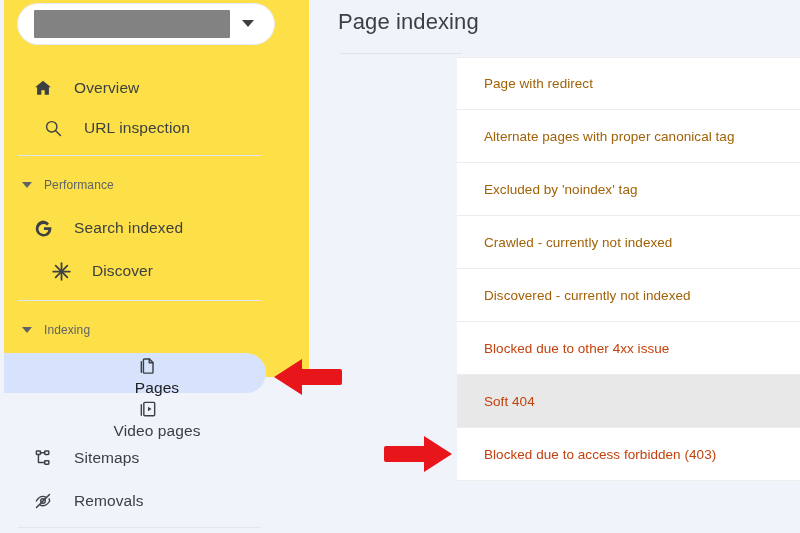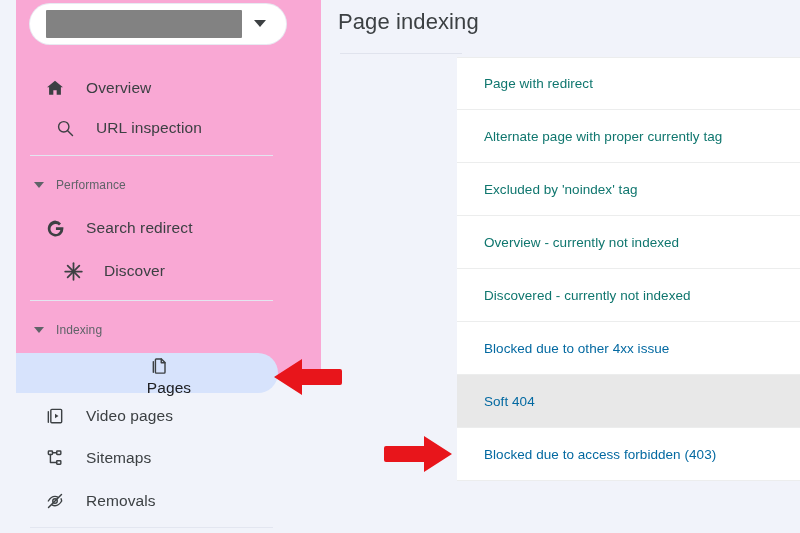--- a/index.html
+++ b/index.html
@@ -13,23 +13,23 @@
   }
   #app {
     position: relative;
     width: 800px; height: 533px;
     background: #f1f3fa;
   }
 
   
   #sidebar {
     position: absolute;
-    left: 16px; top: 0;
+    left: 4px; top: 0;
     width: 305px; height: 377px;
-    background: #f9a8d4;
+    background: #fde047;
   }
 
   
   #property-selector {
     position: absolute;
     left: 14px; top: 4px;
     width: 256px; height: 40px;
     background: #ffffff;
     border-radius: 20px;
     box-shadow: 0 0 0 1px #e8eaf2;
@@ -142,25 +142,25 @@
     display: flex;
     align-items: center;
     padding-left: 27px;
     background: #ffffff;
     cursor: pointer;
   }
   .table-row:first-child { border-top: 1px solid #eceded; }
   .table-row.highlight { background: #e8e8e8; text-align: center; }
   .row-label {
     font-size: 13.5px;
-    color: #0f766e;
+    color: #a16207;
     letter-spacing: 0.05px;
     white-space: nowrap;
   }
-  .table-row.dim .row-label { color: #0369a1; }
+  .table-row.dim .row-label { color: #c2410c; }
 
   
   .arrow { position: absolute; }
   #arrow-pages { left: 272px; top: 355px; }
   #arrow-soft404 { left: 368px; top: 432px; }
 </style>
 </head>
 <body>
 
 <div id="app">
@@ -193,21 +193,21 @@
         <div class="nav-section" style="top: 174px;">
           <span class="sect-caret"></span>
           <span class="sect-label">Performance</span>
         </div>
         <div class="nav-item" style="top: 208px;">
           <span class="nav-icon">
             <svg width="21" height="21" viewBox="0 0 24 24">
               <path fill="#3c4043" d="M12.2 3a9 9 0 1 0 6.2 15.5A8.7 8.7 0 0 0 21 12.2v-1.6h-8.5v3.1h5.1a5.7 5.7 0 1 1-1.6-5.2l2.3-2.3A8.9 8.9 0 0 0 12.2 3z"></path>
             </svg>
           </span>
-          <span class="nav-label">Search redirect</span>
+          <span class="nav-label">Search indexed</span>
         </div>
         <div class="nav-item" style="top: 251px; padding-left: 44px;">
           <span class="nav-icon">
             <svg width="21" height="21" viewBox="0 0 24 24" stroke="#3c4043" stroke-width="2" stroke-linecap="round">
               <line x1="12" y1="2.5" x2="12" y2="21.5"></line>
               <line x1="2.5" y1="12" x2="21.5" y2="12"></line>
               <line x1="5.3" y1="5.3" x2="18.7" y2="18.7"></line>
               <line x1="18.7" y1="5.3" x2="5.3" y2="18.7"></line>
             </svg>
           </span>
@@ -220,21 +220,21 @@
         <div class="nav-item active" style="top: 353px;">
           <span class="nav-icon">
             <svg width="20" height="20" viewBox="0 0 24 24" fill="none" stroke="#3c4043" stroke-width="1.7" stroke-linecap="round" stroke-linejoin="round">
               <path d="M7.5 3.5h6.2l4.3 4.3v11.7a1 1 0 0 1-1 1H7.5a1 1 0 0 1-1-1V4.5a1 1 0 0 1 1-1z"></path>
               <path d="M13.5 3.6v4.4h4.4"></path>
               <path d="M4 6.8v12.6"></path>
             </svg>
           </span>
           <span class="nav-label">Pages</span>
         </div>
-        <div class="nav-item" style="top: 396px;">
+        <div class="nav-item" style="top: 396px; flex-direction: column;">
           <span class="nav-icon">
             <svg width="20" height="20" viewBox="0 0 24 24" fill="none" stroke="#3c4043" stroke-width="1.7" stroke-linecap="round" stroke-linejoin="round">
               <rect x="7" y="4" width="13" height="16" rx="1.2"></rect>
               <path d="M12 9.3v5.4l4.2-2.7z" fill="#3c4043" stroke="none"></path>
               <path d="M4 6.8v12.6"></path>
             </svg>
           </span>
           <span class="nav-label">Video pages</span>
         </div>
         <div class="nav-item" style="top: 438px;">
@@ -268,27 +268,27 @@
   </div>
 
   <div id="page-title">Page indexing</div>
   <div id="header-underline"></div>
 
   <div id="table-panel">
       <div class="table-row">
         <span class="row-label">Page with redirect</span>
       </div>
       <div class="table-row">
-        <span class="row-label">Alternate page with proper currently tag</span>
+        <span class="row-label">Alternate pages with proper canonical tag</span>
       </div>
       <div class="table-row">
         <span class="row-label">Excluded by 'noindex' tag</span>
       </div>
       <div class="table-row">
-        <span class="row-label">Overview - currently not indexed</span>
+        <span class="row-label">Crawled - currently not indexed</span>
       </div>
       <div class="table-row">
         <span class="row-label">Discovered - currently not indexed</span>
       </div>
       <div class="table-row dim">
         <span class="row-label">Blocked due to other 4xx issue</span>
       </div>
       <div class="table-row highlight dim" style="background: rgb(232, 232, 232);">
         <span class="row-label">Soft 404</span>
       </div>

